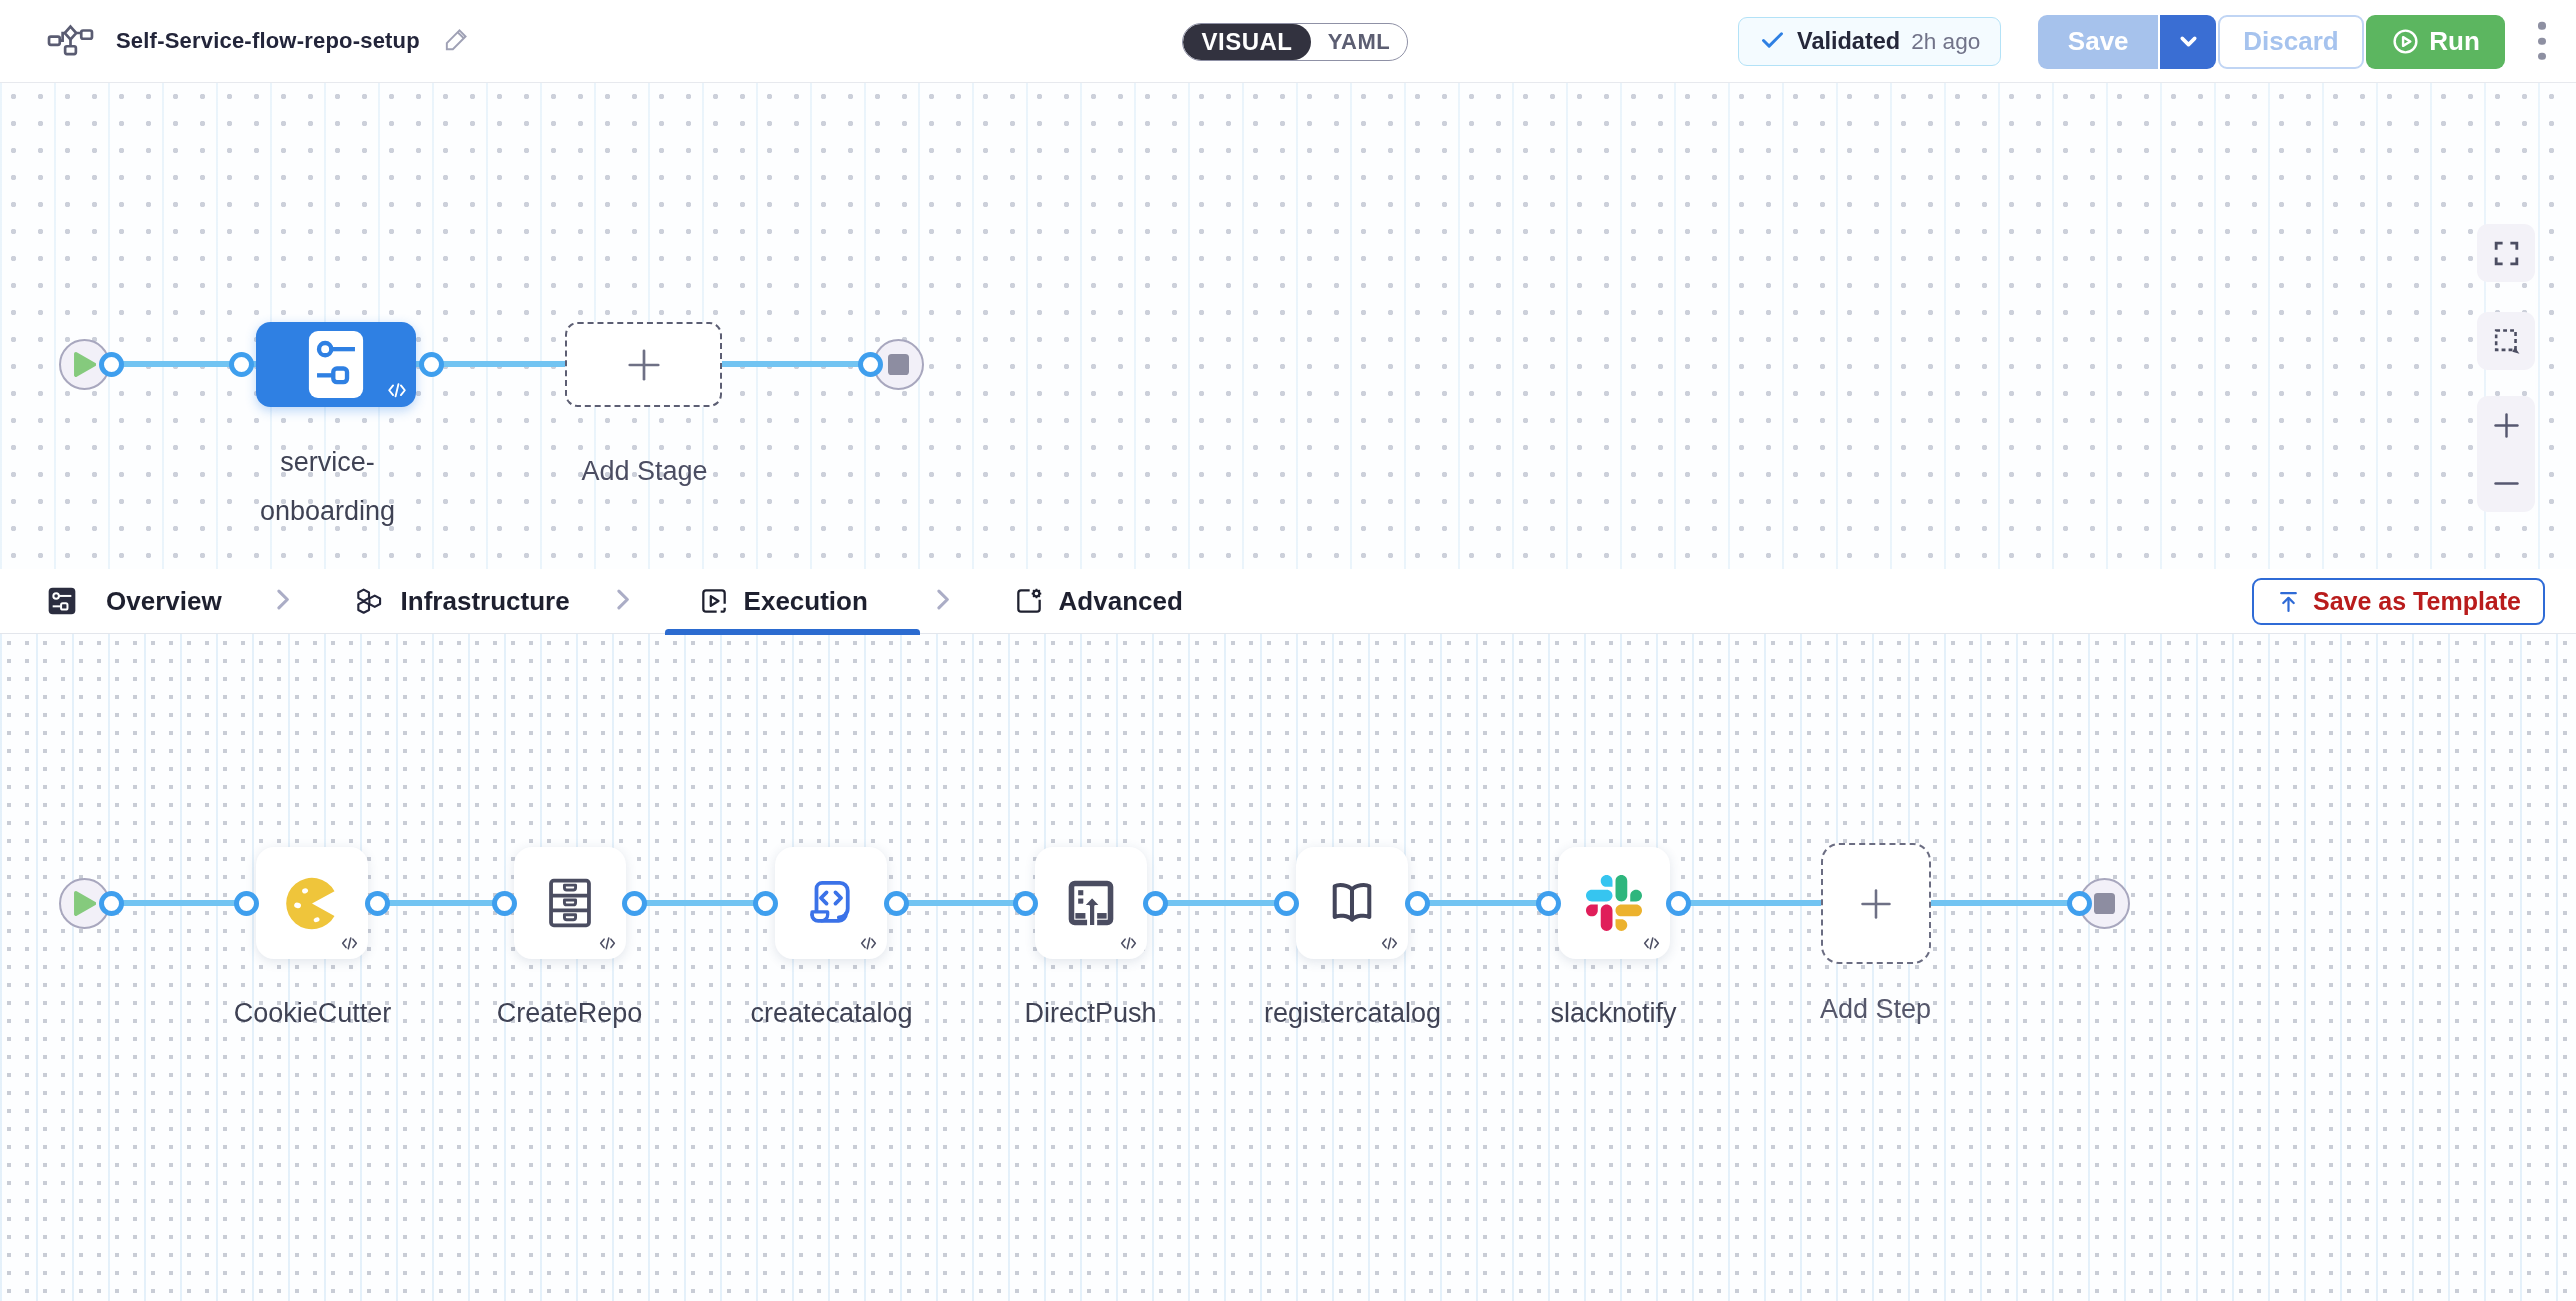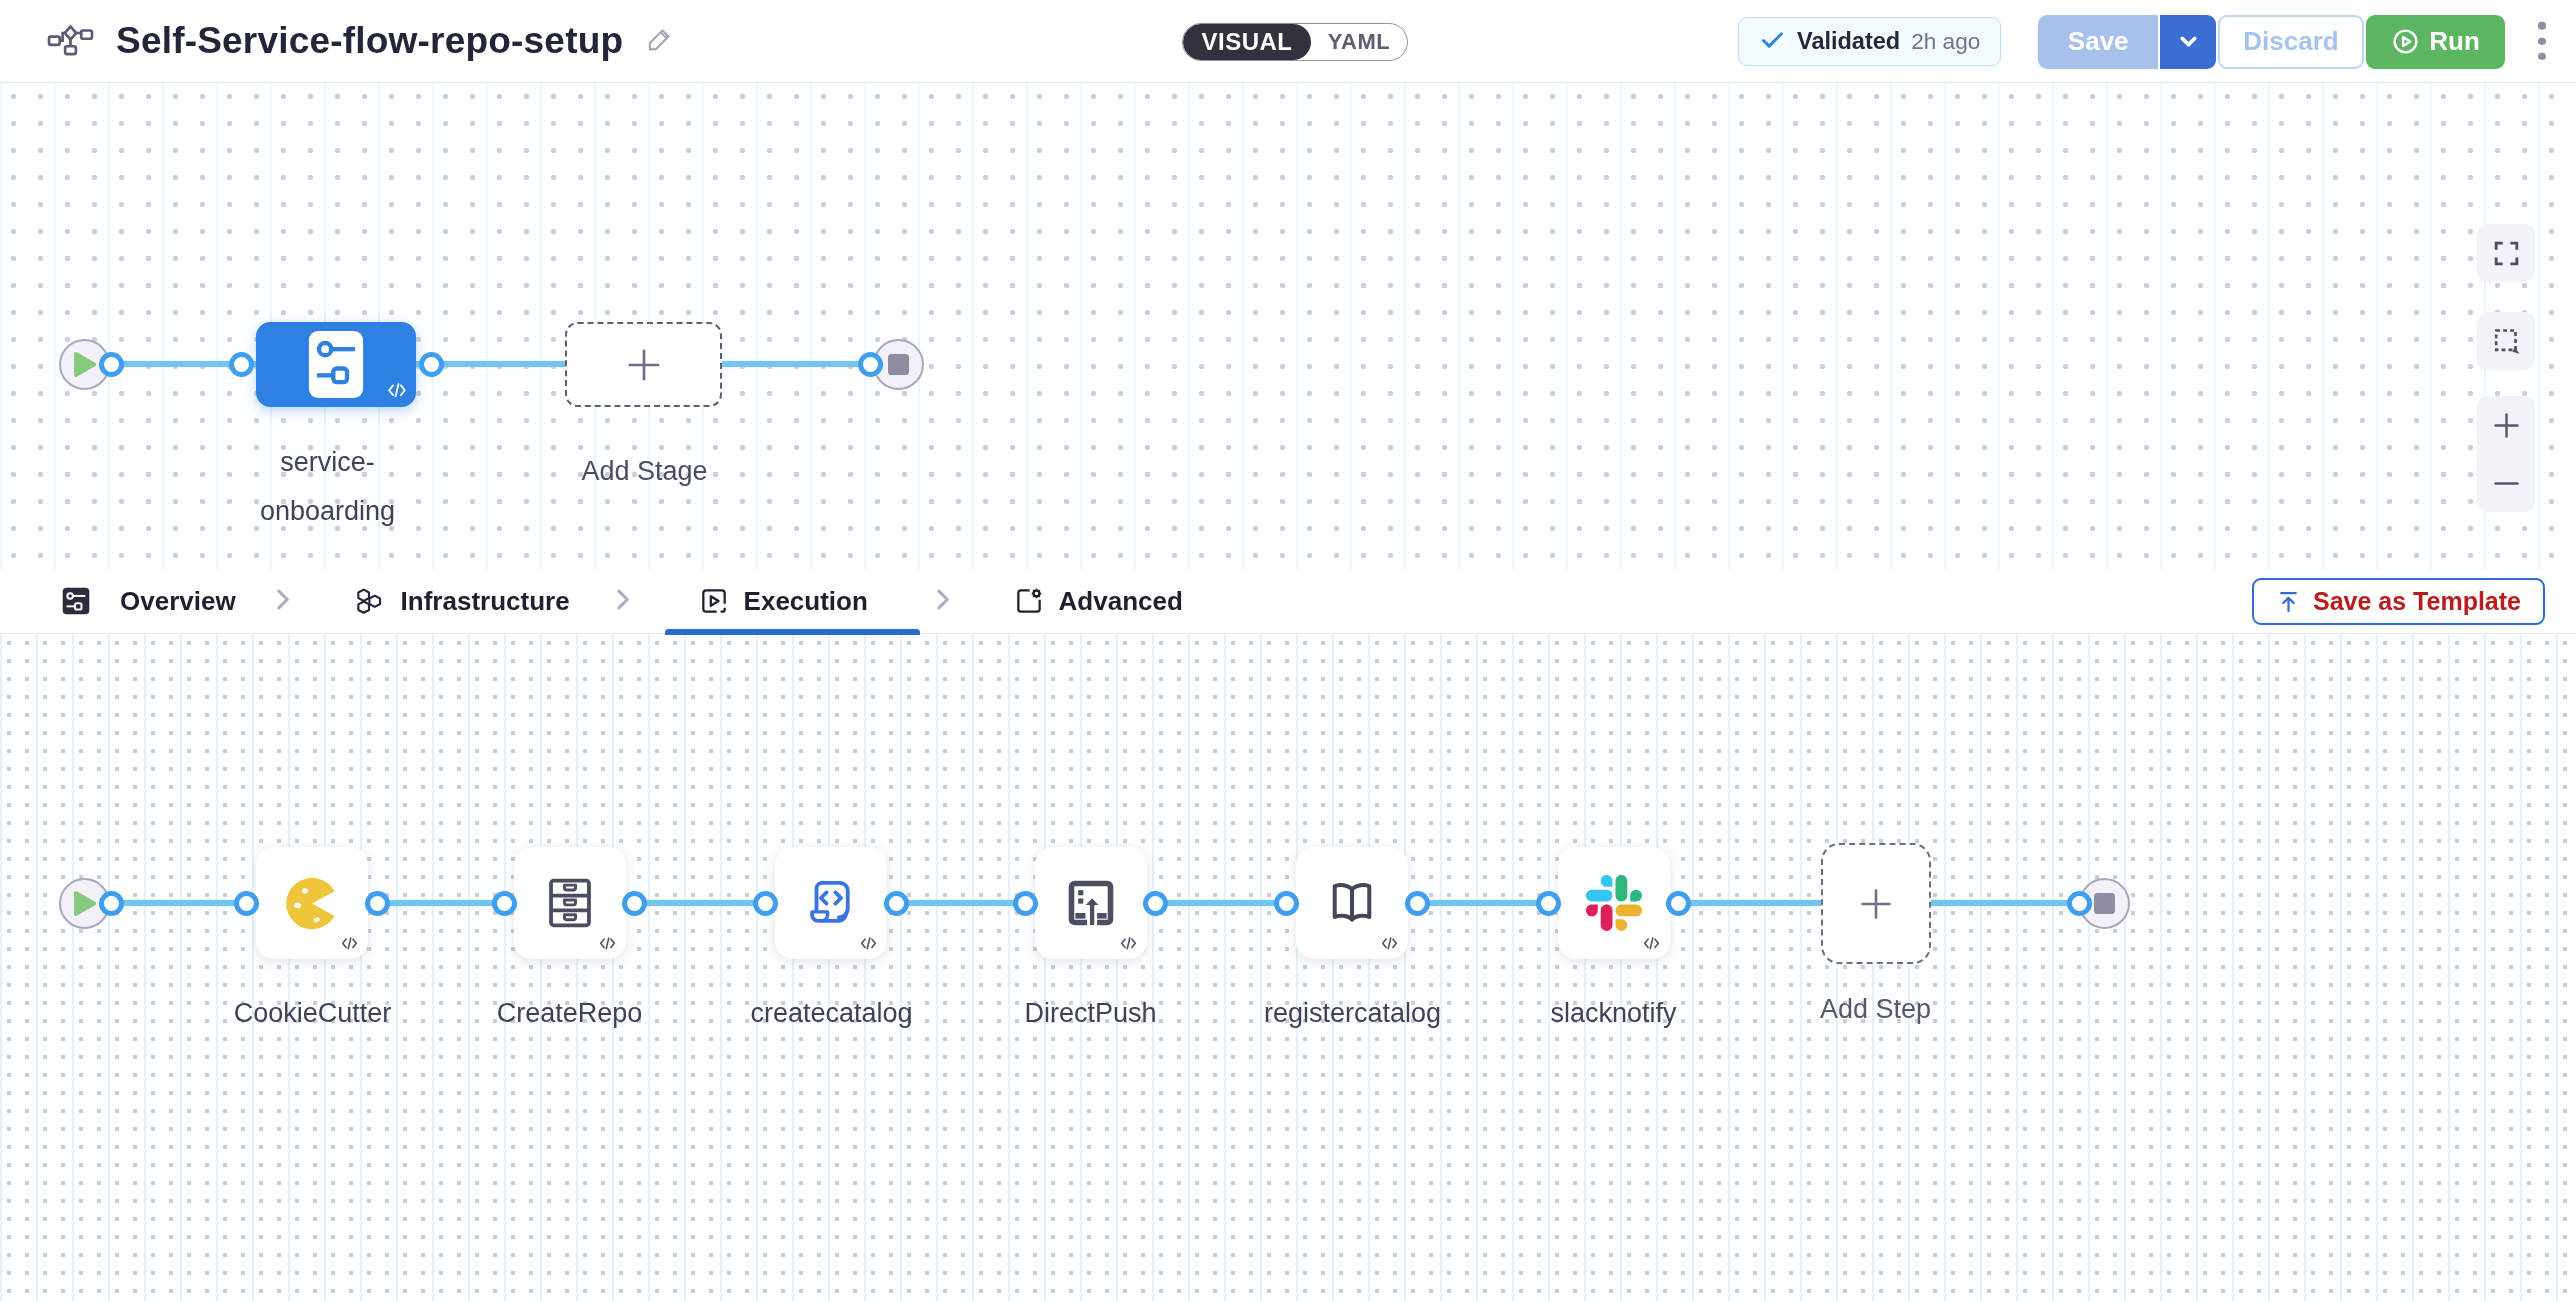--- a/index.html
+++ b/index.html
@@ -5,21 +5,21 @@
   * { margin:0; padding:0; box-sizing:border-box; }
   html,body { width:2576px; height:1302px; overflow:hidden; background:#fff;
               font-family:"Liberation Sans","DejaVu Sans",sans-serif; }
   .page { position:relative; width:2576px; height:1302px; }
 
   
   .header { position:absolute; left:0; top:0; width:2576px; height:83px;
             background:#fff; border-bottom:1.8px solid #e7e9ee; z-index:20; }
   .header-left { position:absolute; left:47px; top:0; height:100%;
                  display:flex; align-items:center; gap:22px; }
-  .page-title { font-size:37px; font-weight:700; color:#23253a; letter-spacing:0.2px; }
+  .page-title { font-size:22px; font-weight:700; color:#23253a; letter-spacing:0.2px; }
 
   .mode-toggle { position:absolute; left:1182px; top:22.6px; width:226px; height:38px;
                  border:1.8px solid #8f91a6; border-radius:20px; background:#fff;
                  display:flex; align-items:stretch; overflow:hidden; cursor:pointer; }
   .mode-visual { flex:0 0 128px; background:#32323f; color:#fff; border-radius:18px;
                  display:flex; align-items:center; justify-content:center;
                  font-size:24px; font-weight:700; letter-spacing:0.5px;text-align:center; }
   .mode-yaml   { flex:1; display:flex; align-items:center; justify-content:center;
                  color:#5c5e72; font-size:22px; font-weight:700; letter-spacing:0.5px; }
 
@@ -234,21 +234,21 @@
           <line x1="12" y1="3.5" x2="12" y2="20.5"></line>
           <line x1="3.5" y1="12" x2="20.5" y2="12"></line>
         </svg>
       <svg width="31" height="31" viewBox="0 0 24 24" stroke="#565870" stroke-width="1.9" stroke-linecap="round" style="cursor:pointer;">
           <line x1="3.5" y1="12" x2="20.5" y2="12"></line>
         </svg>
     </div>
   </div>
 
   <div class="tabbar">
-    <div class="tab" style="left:60px;gap:28px;">
+    <div class="tab" style="left:46px;gap:28px;">
       <svg width="32" height="32" viewBox="0 0 24 24">
         <rect x="2" y="2" width="20" height="20" rx="3" fill="#2b2d3f"></rect>
         <circle cx="7.6" cy="8.2" r="2.1" fill="none" stroke="#fff" stroke-width="1.5"></circle>
         <line x1="9.7" y1="8.2" x2="19" y2="8.2" stroke="#fff" stroke-width="1.5"></line>
         <line x1="5" y1="16" x2="11" y2="16" stroke="#fff" stroke-width="1.5"></line>
         <rect x="11.3" y="13.6" width="4.8" height="4.8" rx="1.2" fill="none" stroke="#fff" stroke-width="1.5"></rect>
       </svg>
       <span class="tab-label">Overview</span>
     </div>
     <span class="tab-sep" style="left:268px;">

